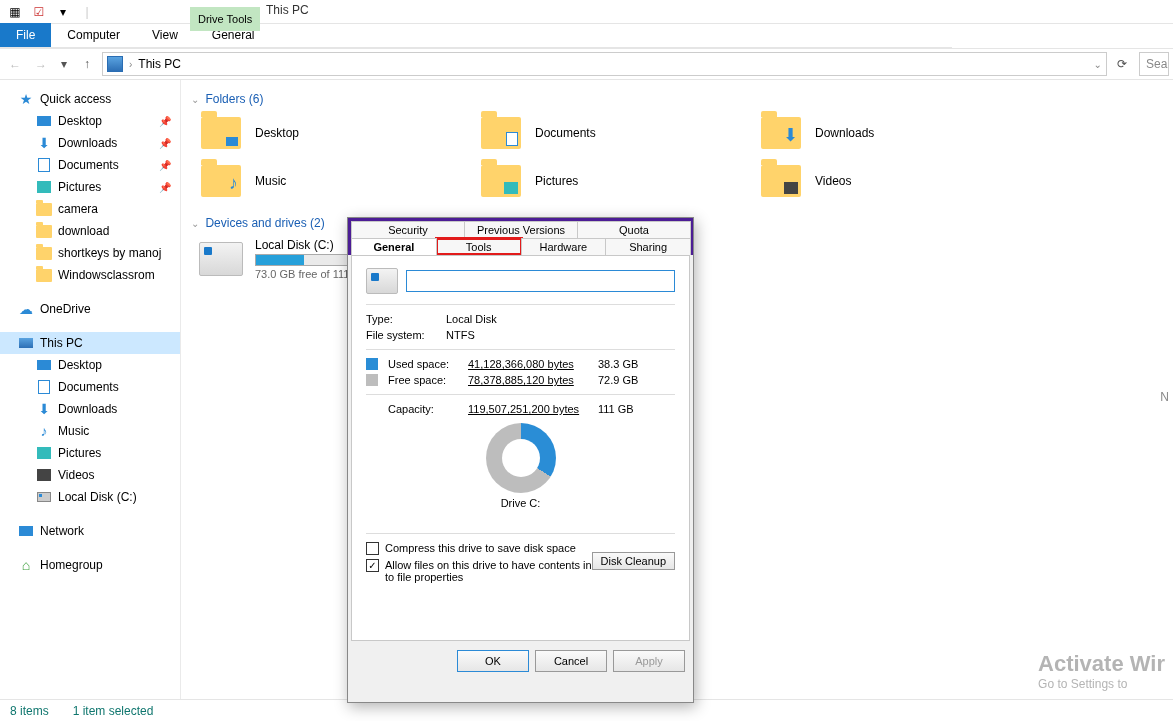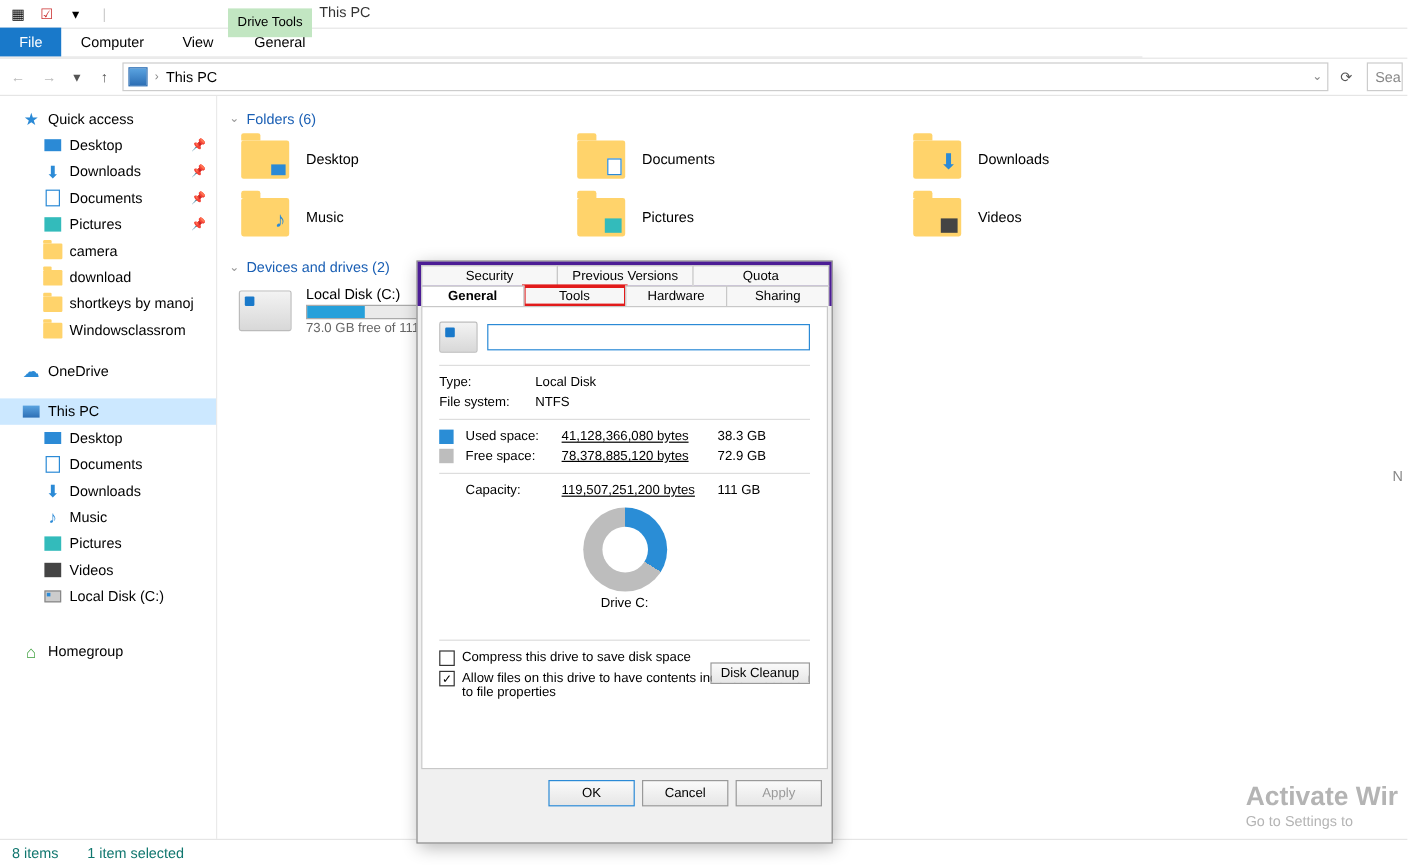--- a/index.html
+++ b/index.html
@@ -251,20 +251,26 @@
         </span>
         <span>Videos</span>
       </div>
     <div class="sb-item indent">
         <span class="icon16">
           <span class="drive-ic"></span>
         </span>
         <span>Local Disk (C:)</span>
       </div>
     <div class="sb-sep"></div>
+    <div class="sb-item">
+        <span class="icon16">
+          <span class="net-ic"></span>
+        </span>
+        <span>Network</span>
+      </div>
     <div class="sb-sep"></div>
     <div class="sb-item">
         <span class="icon16 home-ic">⌂</span>
         <span>Homegroup</span>
       </div>
   </div>
 
   <div class="content">
     <div class="group-hdr">
         <span class="chev">⌄</span>

